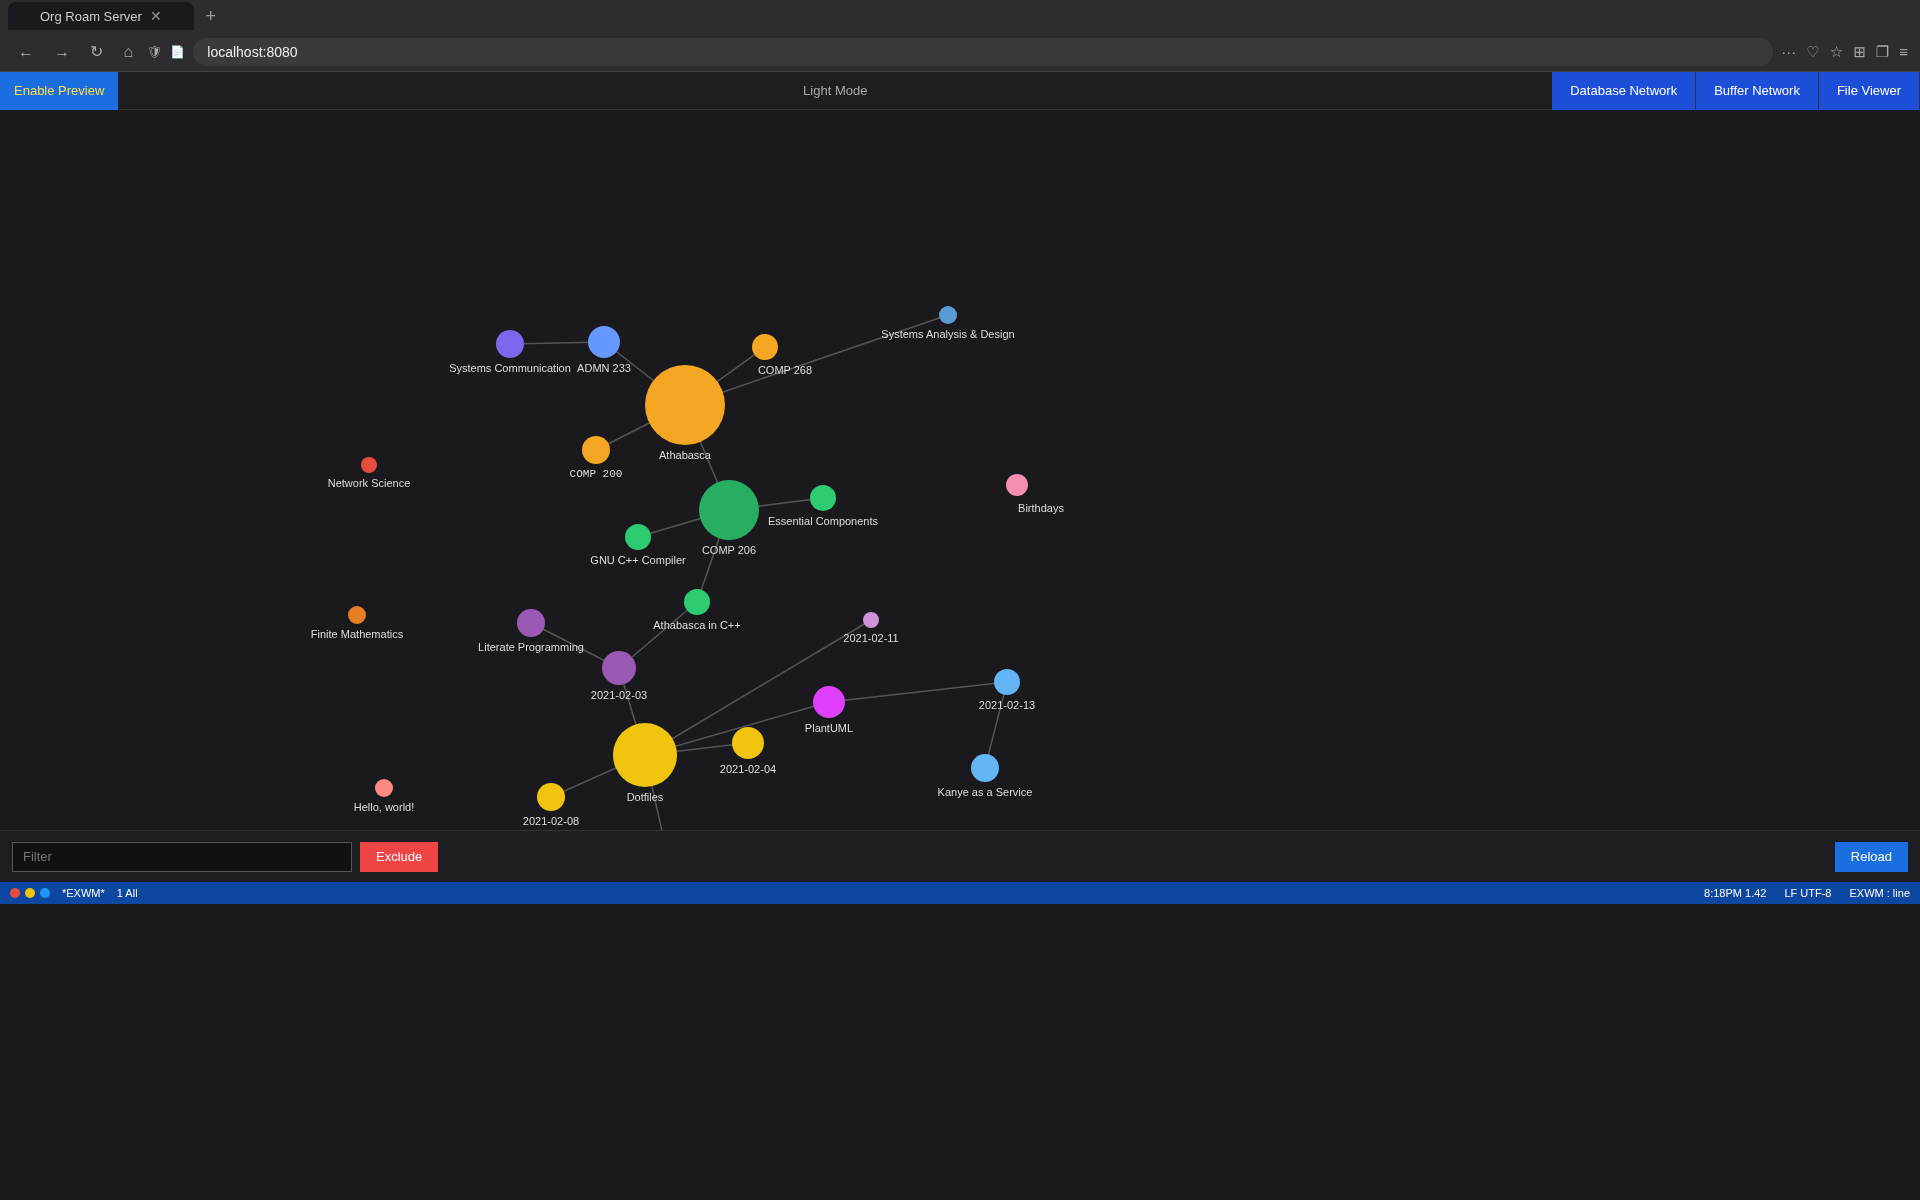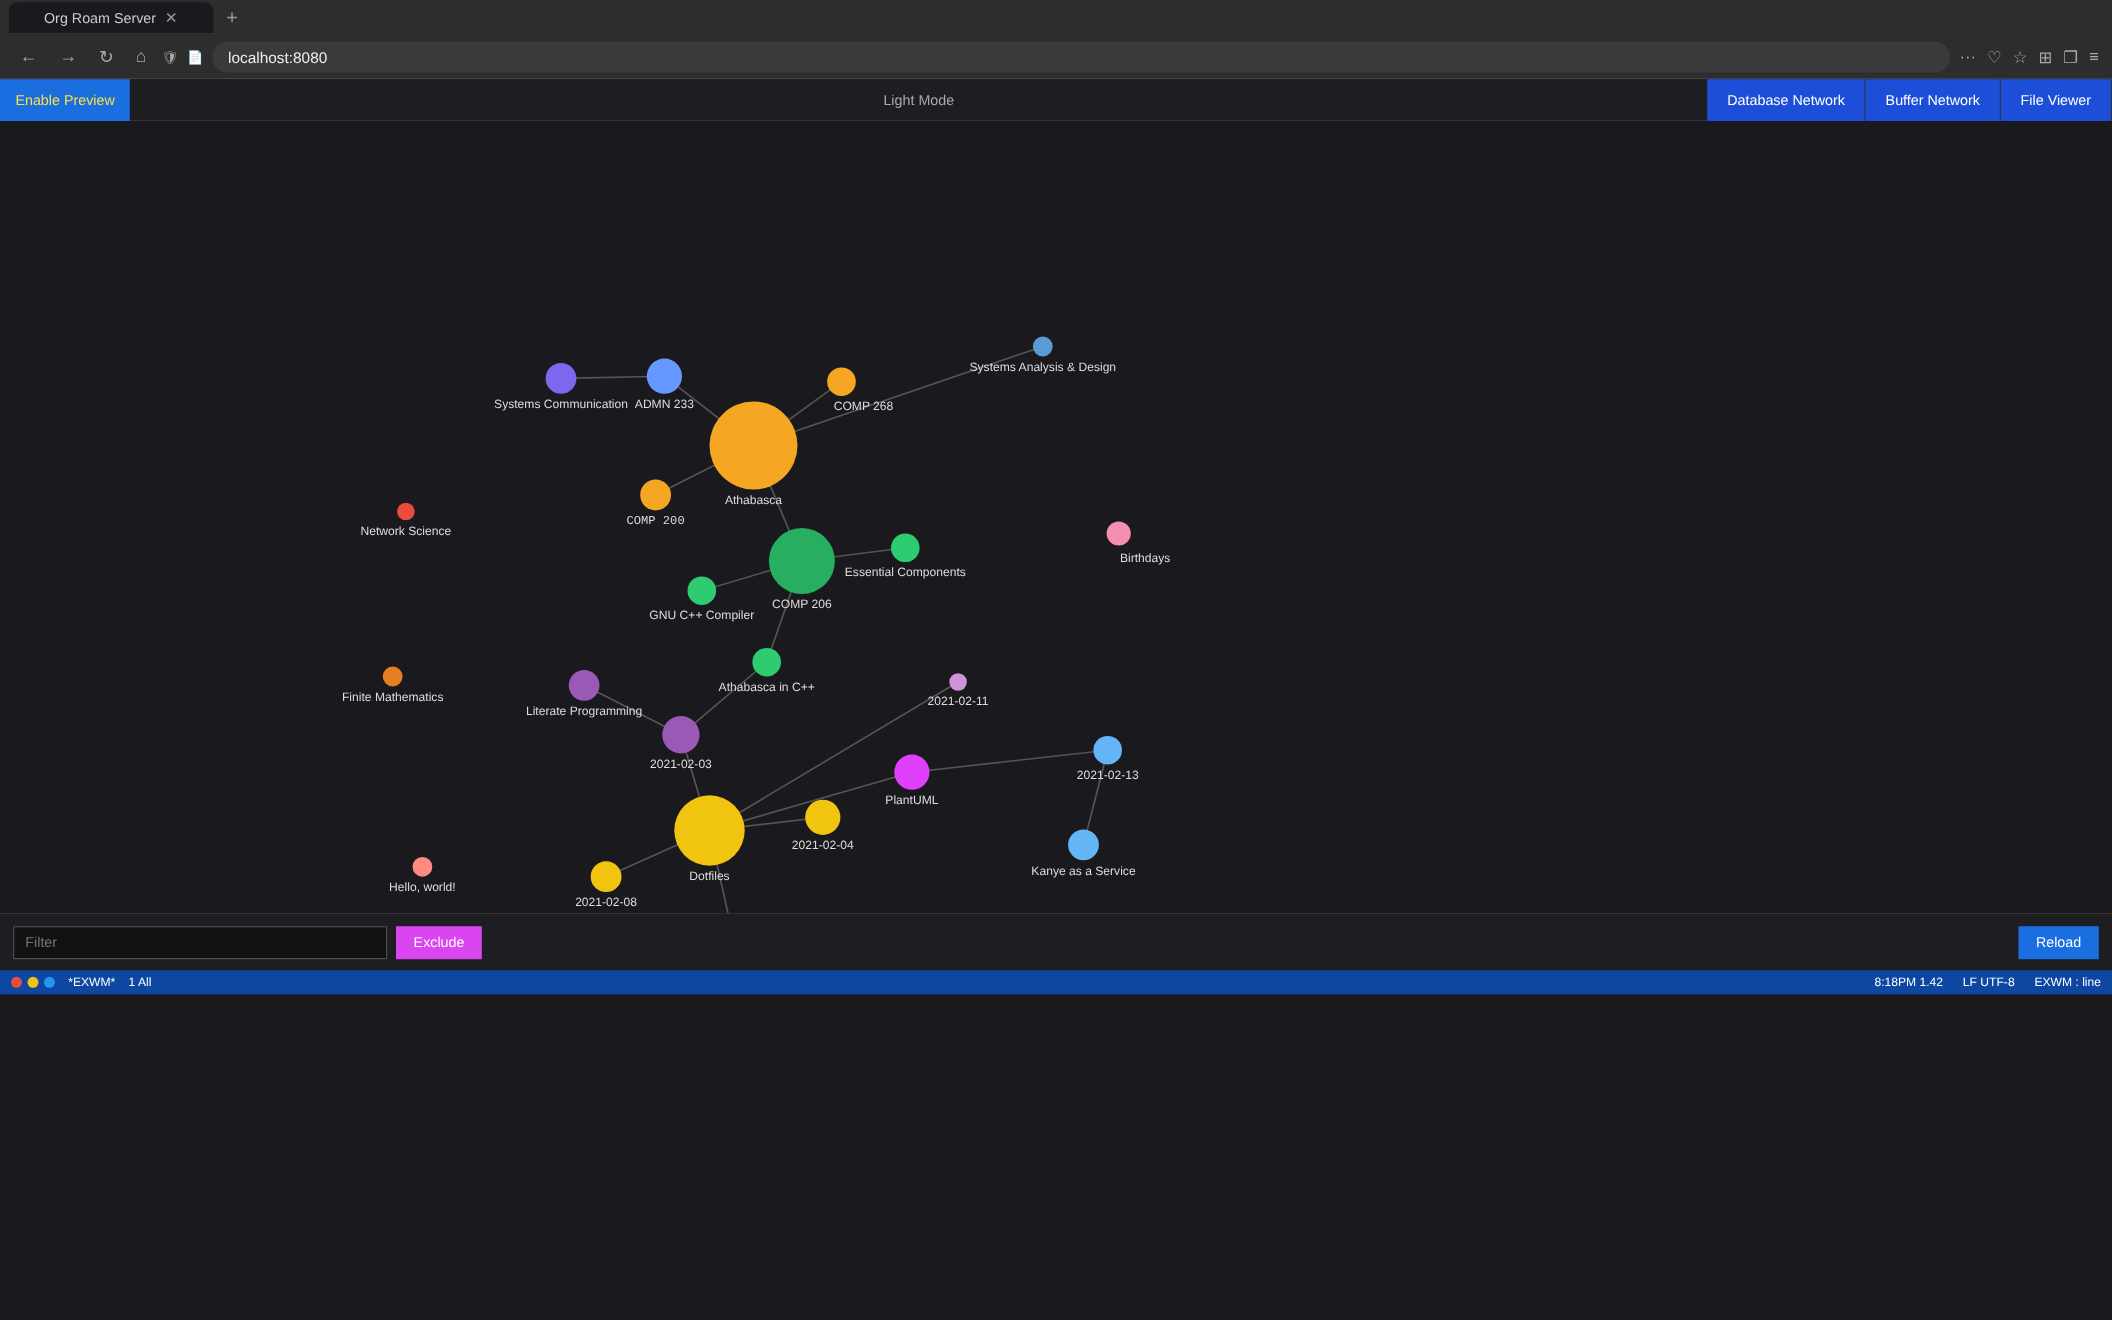--- a/index.html
+++ b/index.html
@@ -135,21 +135,21 @@
       flex: 1;
       max-width: 340px;
       background: #111;
       border: 1px solid #555;
       color: #ccc;
       padding: 5px 10px;
       font-size: 13px;
       height: 30px;
     }
     .btn-exclude {
-      background: #d946ef;
+      background: #ef4444;
       color: #fff;
       border: none;
       padding: 5px 16px;
       font-size: 13px;
       cursor: pointer;
       height: 30px;
     }
     .btn-reload {
       background: #1a6ee0;
       color: #fff;

